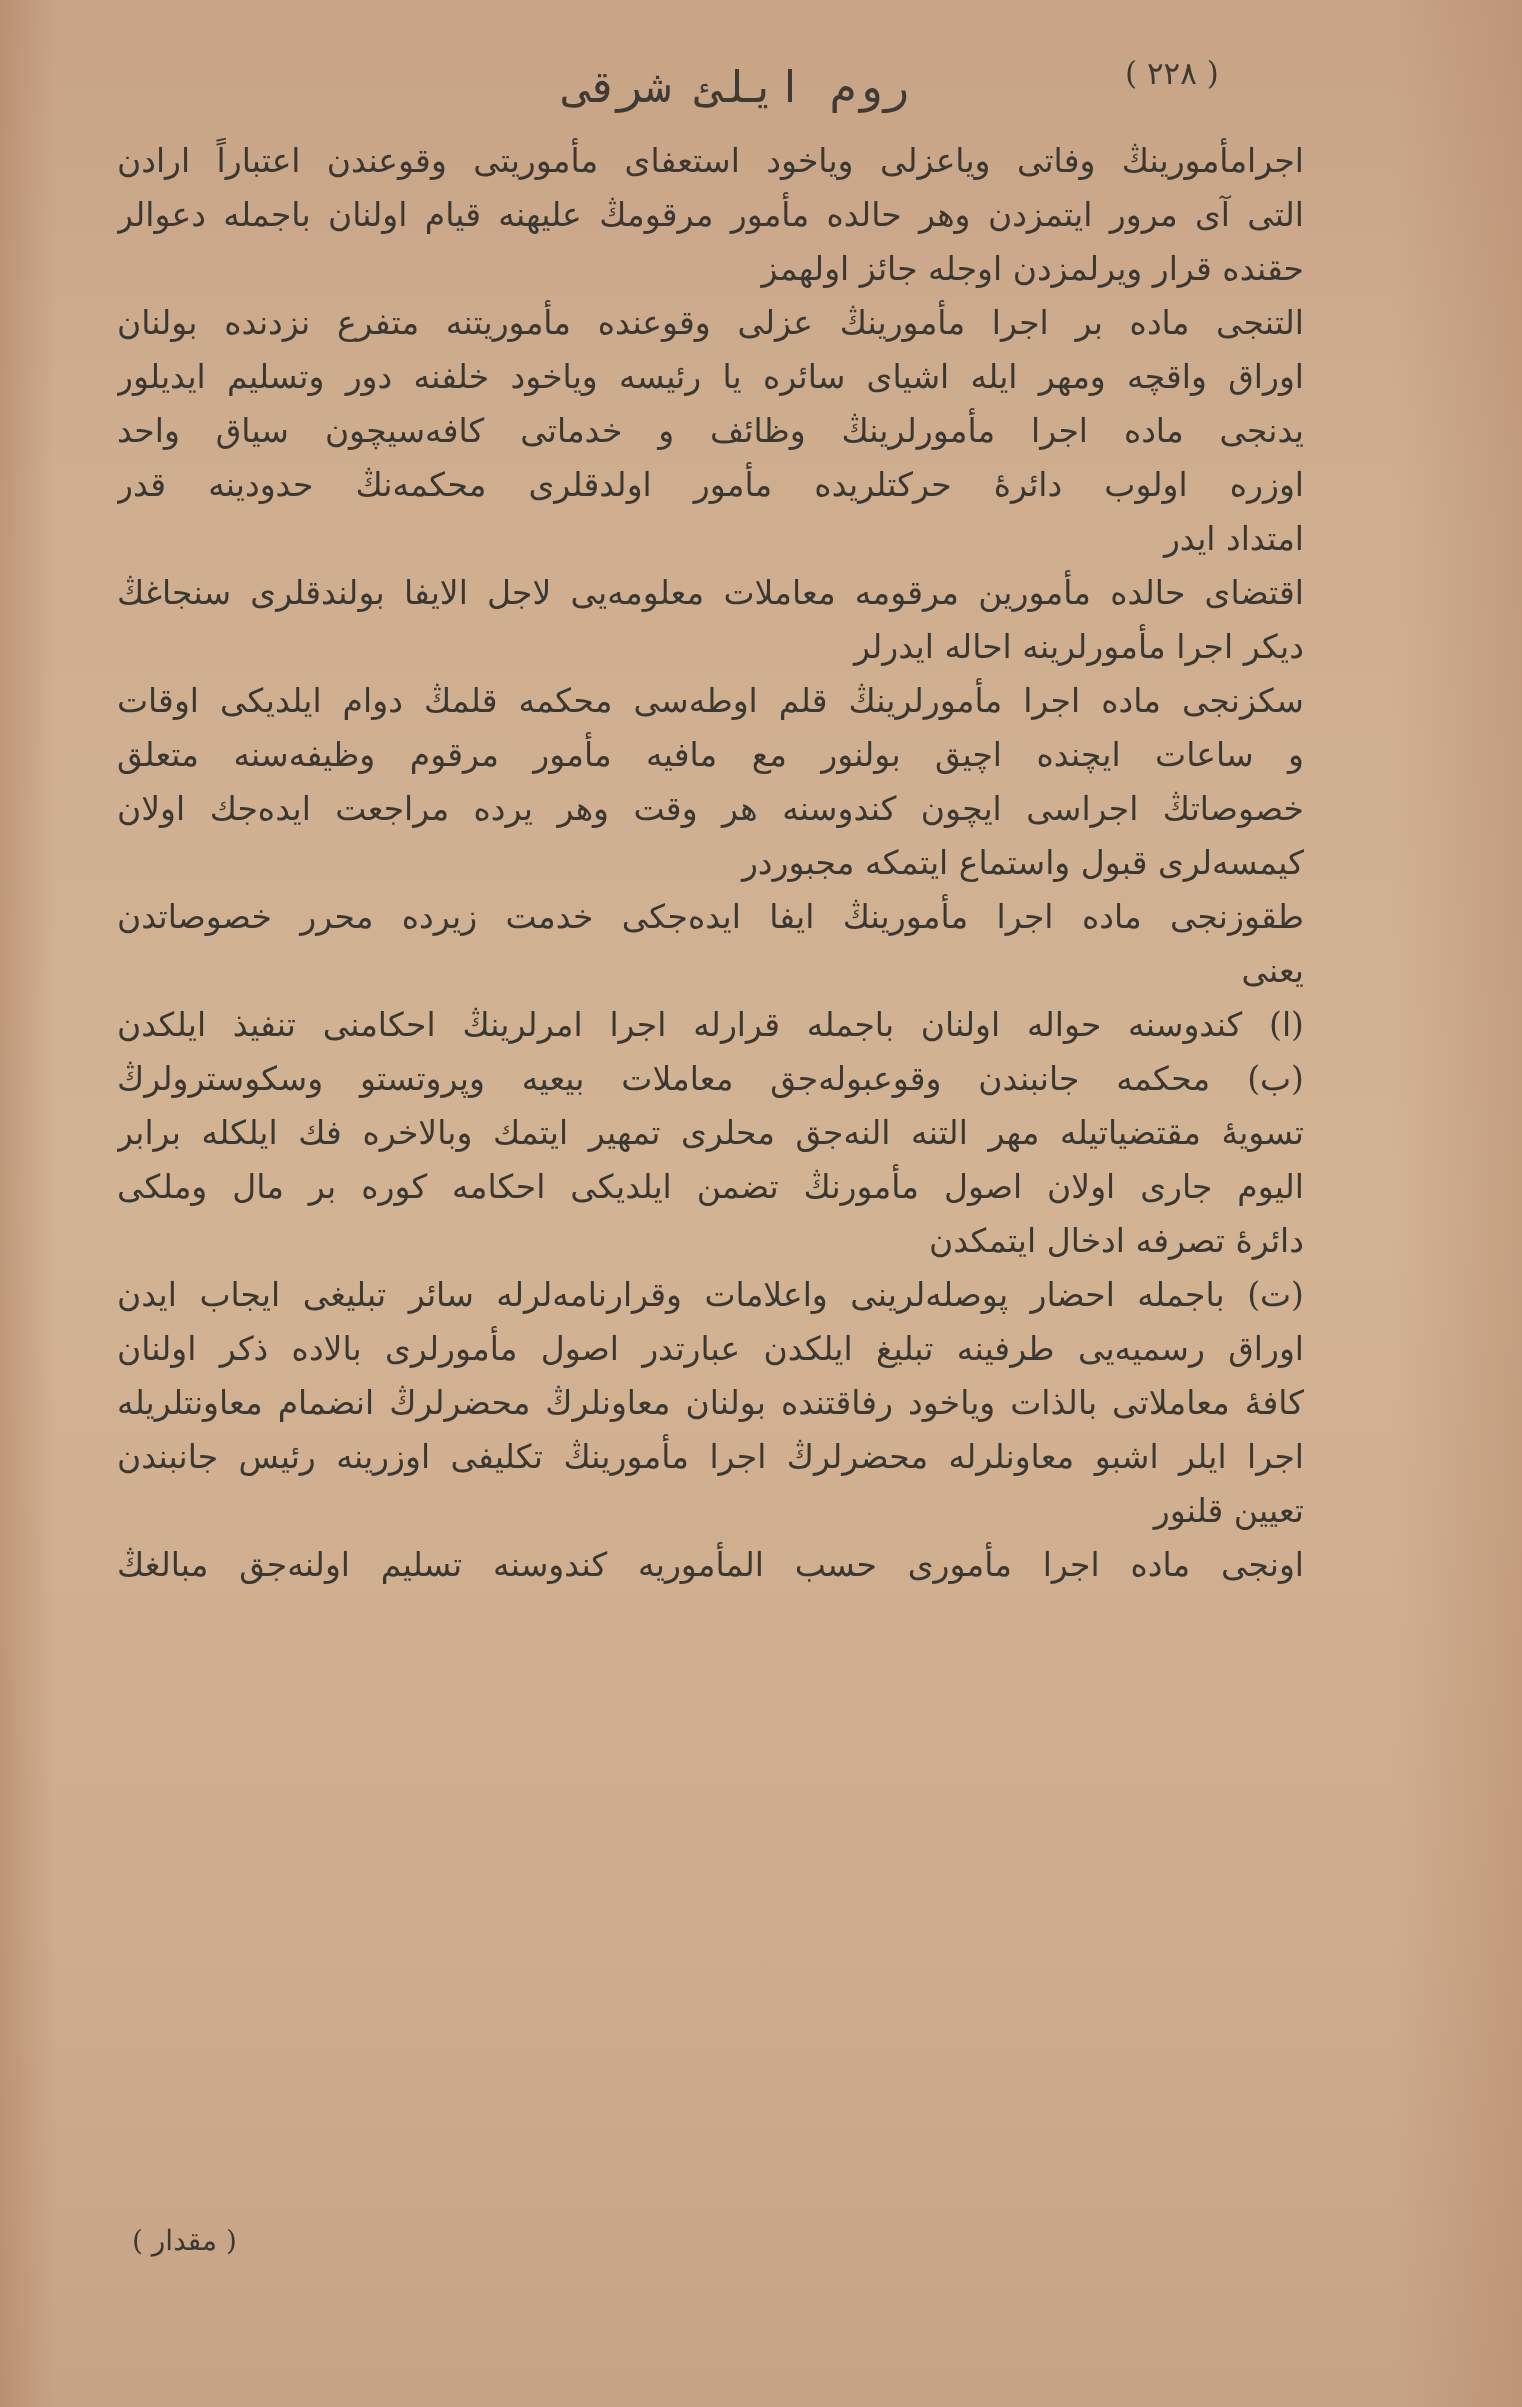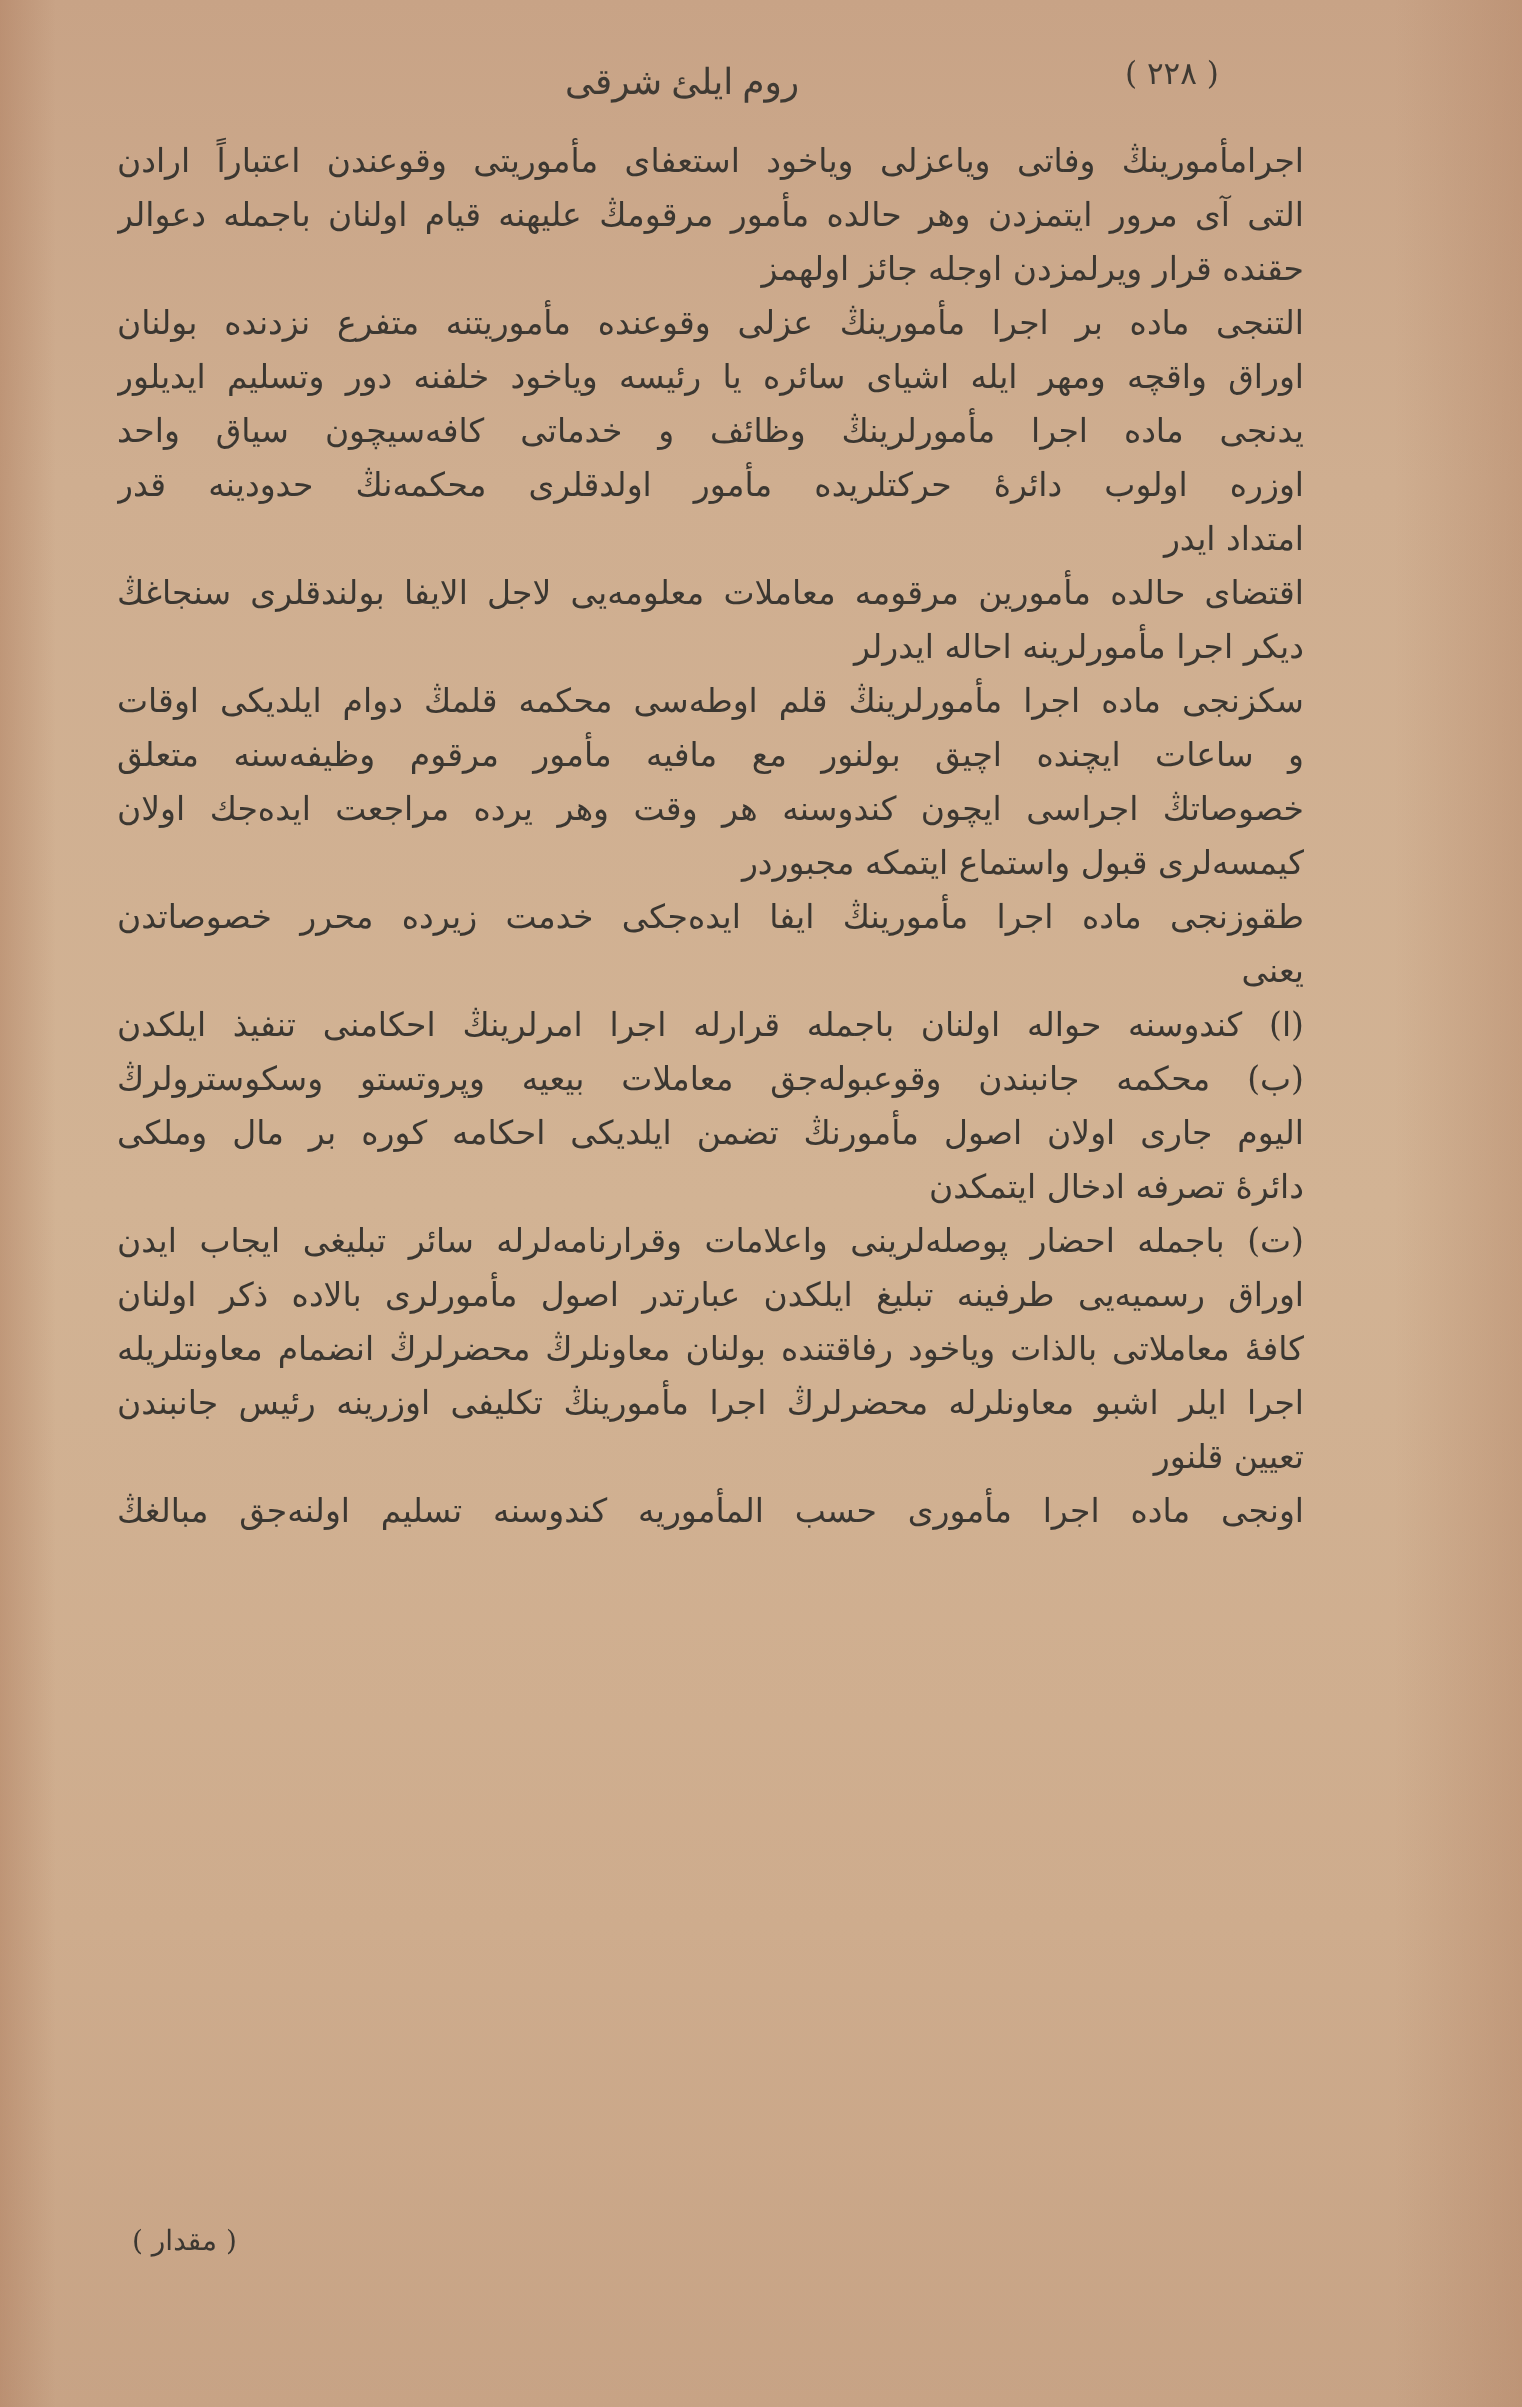--- a/index.html
+++ b/index.html
@@ -35,22 +35,22 @@
       font-family: "DejaVu Serif", serif;
       font-size: 31px;
       color: #3f3a33;
       direction: rtl;
       white-space: nowrap;
     }
     .running-title {
       position: absolute;
       left: 565px;
       top: 5.6px;
-      font-family: Liberation Serif, serif;
-      font-size: 36px;
+      font-family: Liberation Mono, monospace;
+      font-size: 44px;
       color: #3f3a33;
       direction: rtl;
       white-space: nowrap;
     }
     .body-text {
       position: absolute;
       top: 134px;
       left: 99px;
       width: 1205px;
       direction: rtl;
@@ -103,20 +103,21 @@
     <div class="line">اقتضاى حالده مأمورين مرقومه معاملات معلومه‌يى لاجل الايفا بولندقلرى سنجاغڭ</div>
     <div class="line short">ديكر اجرا مأمورلرينه احاله ايدرلر</div>
     <div class="line">سكزنجى ماده    اجرا مأمورلرينڭ قلم اوطه‌سى محكمه قلمڭ دوام ايلديكى اوقات</div>
     <div class="line">و ساعات ايچنده اچيق بولنور    مع مافيه مأمور مرقوم وظيفه‌سنه متعلق</div>
     <div class="line">خصوصاتڭ اجراسى ايچون كندوسنه هر وقت وهر يرده مراجعت ايده‌جك اولان</div>
     <div class="line short">كيمسه‌لرى قبول واستماع ايتمكه مجبوردر</div>
     <div class="line">طقوزنجى ماده    اجرا مأمورينڭ ايفا ايده‌جكى خدمت زيرده محرر خصوصاتدن</div>
     <div class="line short">يعنى</div>
     <div class="line">(ا) كندوسنه حواله اولنان باجمله قرارله اجرا امرلرينڭ احكامنى تنفيذ ايلكدن</div>
     <div class="line">(ب) محكمه جانبندن وقوعبوله‌جق معاملات بيعيه وپروتستو وسكوسترولرڭ</div>
+    <div class="line">تسويهٔ مقتضياتيله مهر التنه النه‌جق محلرى تمهير ايتمك وبالاخره فك ايلكله برابر</div>
     <div class="line">اليوم جارى اولان اصول مأمور‌نڭ تضمن ايلديكى احكامه كوره بر مال وملكى</div>
     <div class="line short">دائرهٔ تصرفه ادخال ايتمكدن</div>
     <div class="line">(ت) باجمله احضار پوصله‌لرينى واعلامات وقرارنامه‌لرله سائر تبليغى ايجاب ايدن</div>
     <div class="line">اوراق رسميه‌يى طرفينه تبليغ ايلكدن عبارتدر    اصول مأمورلرى بالاده ذكر اولنان</div>
     <div class="line">كافهٔ معاملاتى بالذات وياخود رفاقتنده بولنان معاونلرڭ محضرلرڭ انضمام معاونتلريله</div>
     <div class="line">اجرا ايلر اشبو معاونلرله محضرلرڭ اجرا مأمورينڭ تكليفى اوزرينه رئيس جانبندن</div>
     <div class="line short">تعيين قلنور</div>
     <div class="line">اونجى ماده    اجرا مأمورى حسب المأموريه كندوسنه تسليم اولنه‌جق مبالغڭ</div>
   </div>
 

